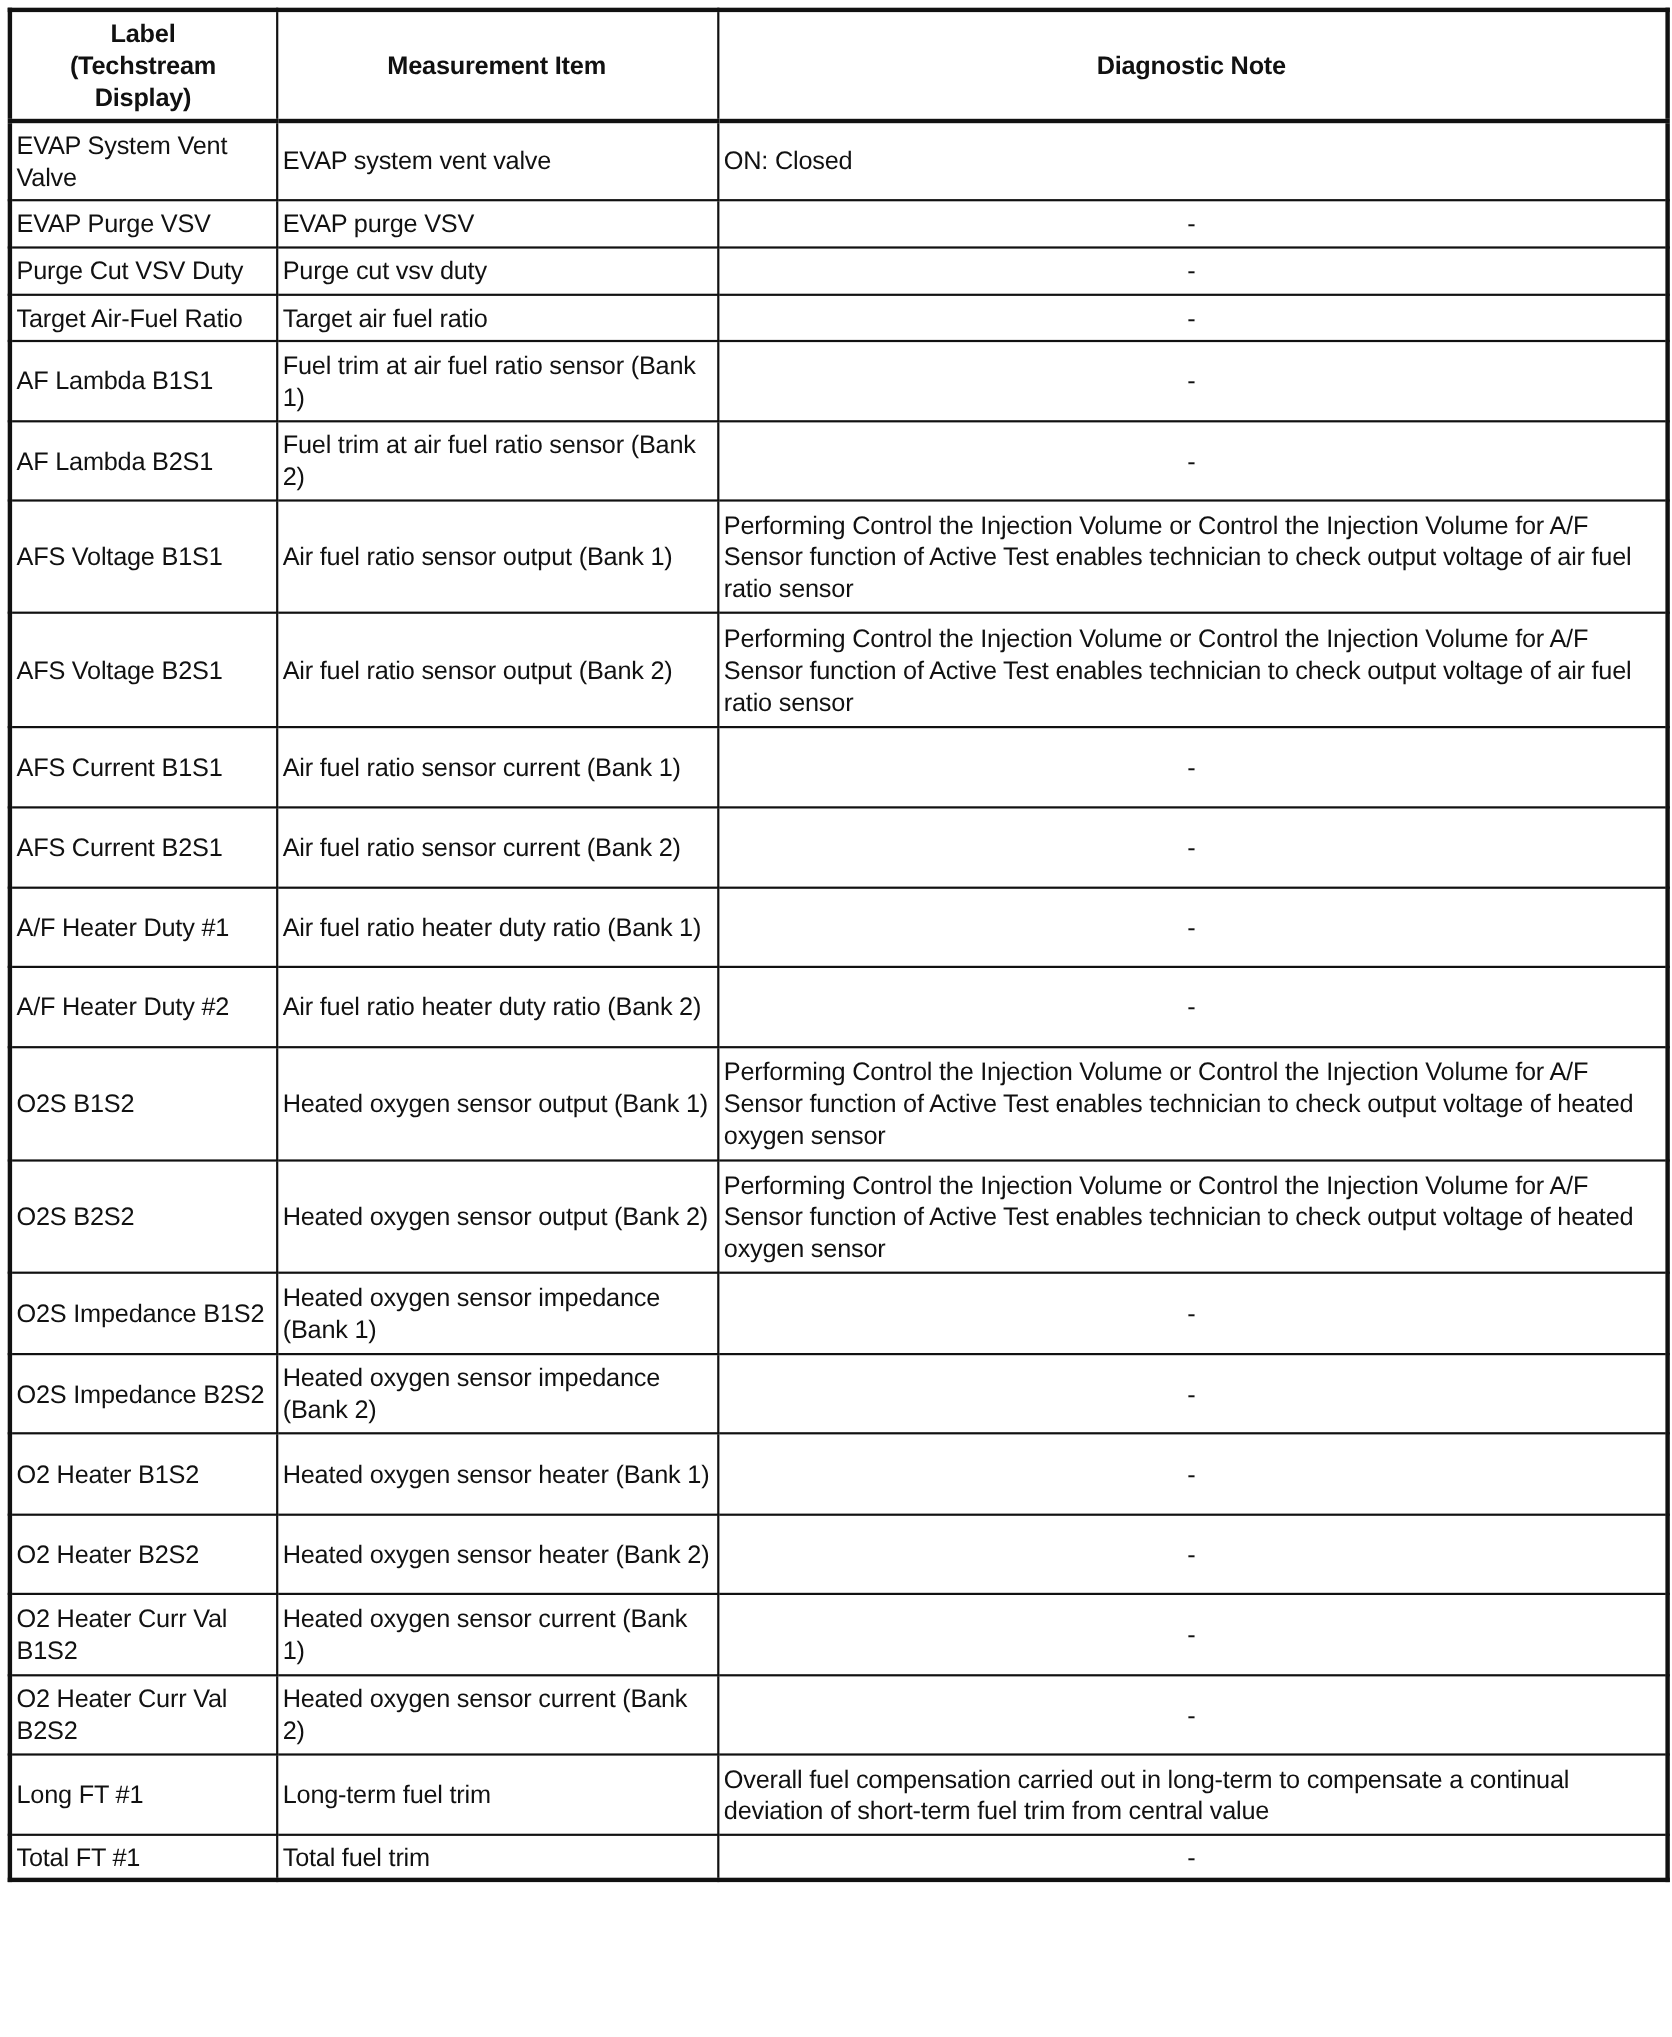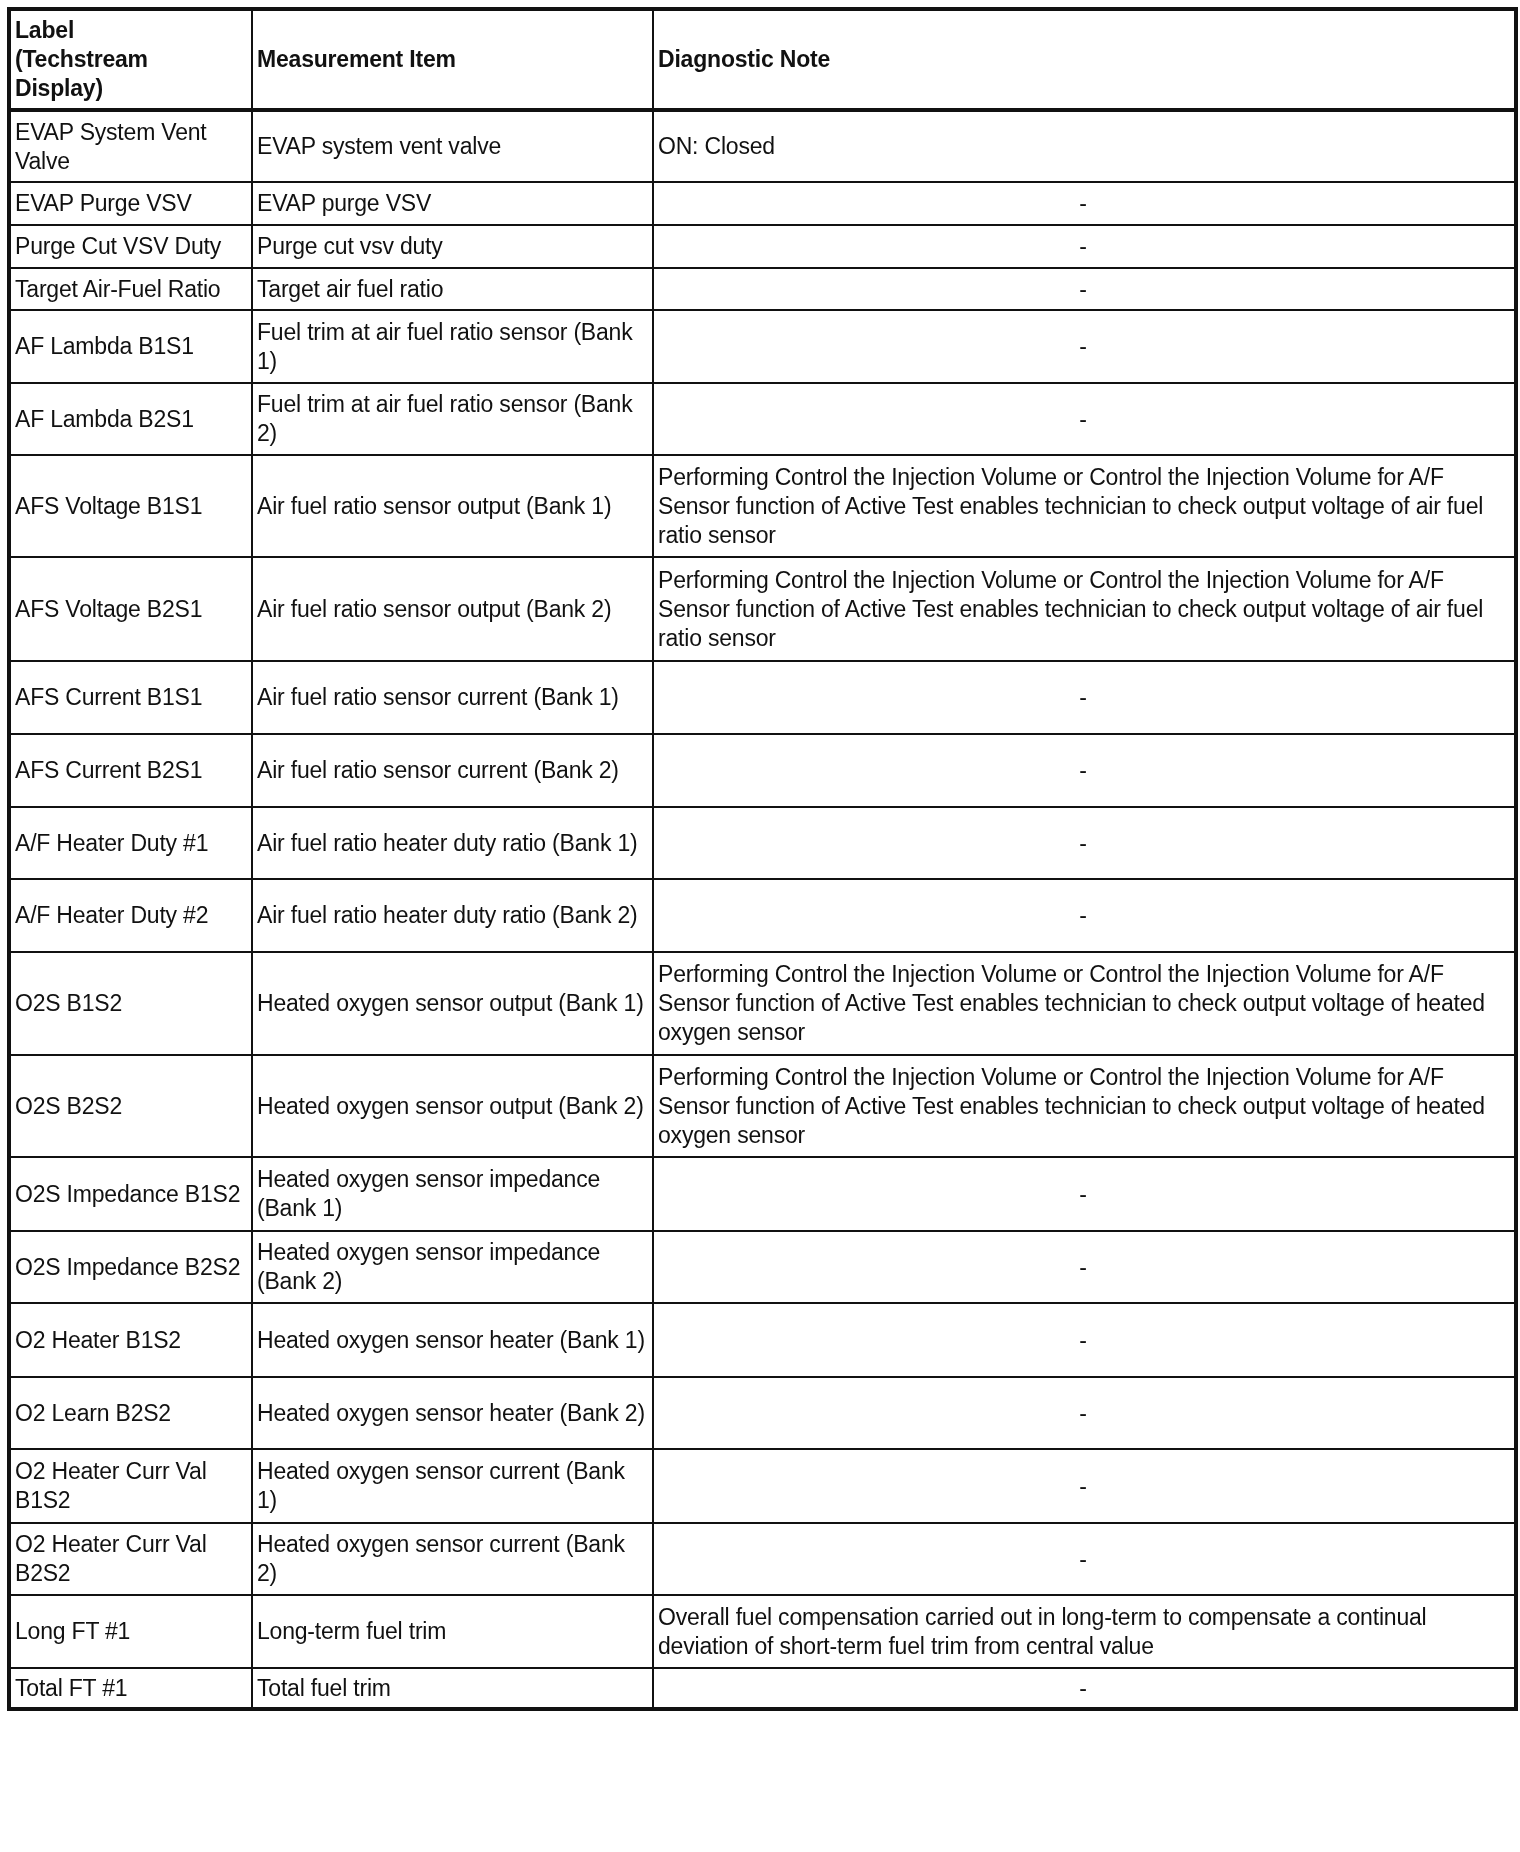--- a/index.html
+++ b/index.html
@@ -21,21 +21,21 @@
   th, td {
     border: 2px solid #111;
     padding: 0 6px 0 4px;
     vertical-align: middle;
     text-align: left;
     overflow: hidden;
     letter-spacing: -0.2px;
   }
   th {
     font-weight: bold;
-    text-align: left;
+    text-align: center;
     height: 97px;
     border-bottom: 4px solid #111;
   }
   td.note-dash { text-align: center; }
 </style>
 </head>
 <body>
 
 <div class="wrap">
   <table>
@@ -135,21 +135,21 @@
           <td>O2S Impedance B2S2</td>
           <td>Heated oxygen sensor impedance (Bank 2)</td>
           <td class="note-dash">-</td>
         </tr>
         <tr style="height: 74px;">
           <td>O2 Heater B1S2</td>
           <td>Heated oxygen sensor heater (Bank 1)</td>
           <td class="note-dash">-</td>
         </tr>
         <tr style="height: 72px;">
-          <td>O2 Learn B2S2</td>
+          <td>O2 Heater B2S2</td>
           <td>Heated oxygen sensor heater (Bank 2)</td>
           <td class="note-dash">-</td>
         </tr>
         <tr style="height: 74px;">
           <td>O2 Heater Curr Val B1S2</td>
           <td>Heated oxygen sensor current (Bank 1)</td>
           <td class="note-dash">-</td>
         </tr>
         <tr style="height: 72px;">
           <td>O2 Heater Curr Val B2S2</td>

